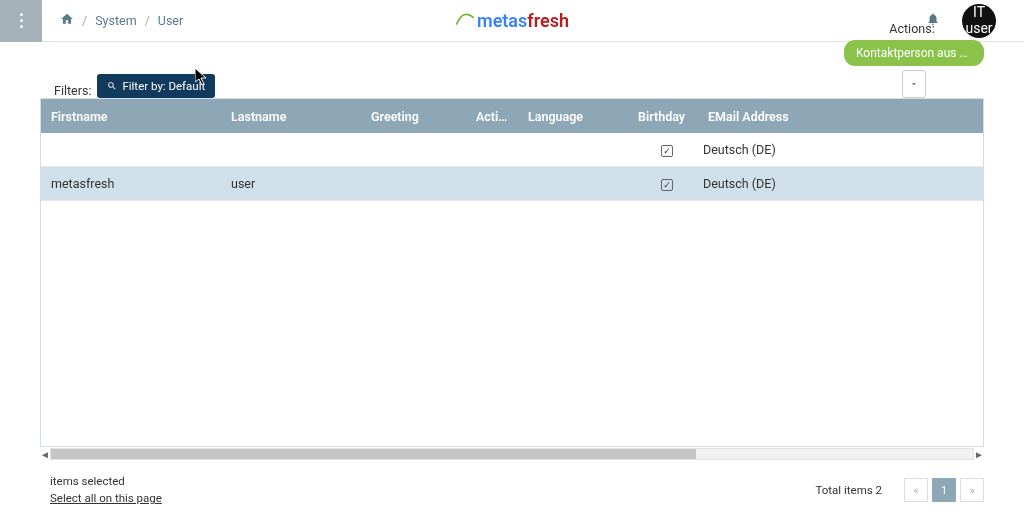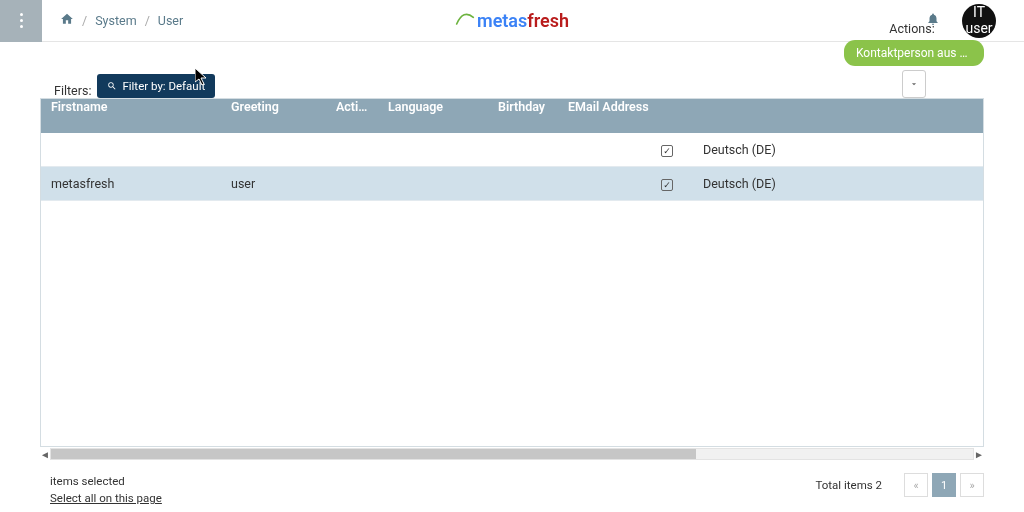--- a/index.html
+++ b/index.html
@@ -24,42 +24,42 @@
   .toolbar { height:56px; display:flex; align-items:flex-end; padding:0 40px 0 54px; font-size:12.5px; }
   .filters-lbl { margin-right:6px; color:#333; }
   .filter-btn { background:#123a5c; color:#fff; border-radius:3px; padding:5px 10px; display:flex; align-items:center; gap:5px; font-size:11.5px; cursor:pointer; }
   .filter-btn svg { fill:#fff; }
   .actions { margin-left:auto; display:flex; align-items:center; gap:4px;flex-direction:column; }
   .actions-lbl { margin-right:4px; }
   .action-btn { background:#8bc34a; color:#fff; border-radius:11px; padding:6px 12px; font-size:12px; cursor:pointer; max-width:140px; white-space:nowrap; overflow:hidden; text-overflow:ellipsis; }
   .action-drop { width:24px; height:28px; border:1px solid #ccc; border-radius:3px; display:flex; align-items:center; justify-content:center; cursor:pointer; }
 
   .table-wrap { margin:0 40px; border:1px solid #d4dde2; background:#fff; position:relative; }
-  .thead { display:flex; background:#8ea7b6; color:#fff; font-weight:600; font-size:12.5px; height:34px; }
+  .thead { display:flex; background:#8ea7b6; color:#fff; font-weight:600; font-size:12.5px; height:34px; align-items:center; }
   .trow { display:flex; height:34px; align-items:center; border-bottom:1px solid #e3eaef; font-size:12.5px; }
   .trow.r0 { background:#fff; }
   .trow.r1 { background:#d0e0ea; }
   .cell { padding:0 10px; overflow:hidden; white-space:nowrap; text-overflow:ellipsis; }
   .c-first { width:180px; }
   .c-last { width:140px; }
   .c-greet { width:105px; }
   .c-bp { width:175px; }
   .c-active { width:52px; text-align:center; }
   .c-lang { width:110px; }
   .c-bday { width:70px; }
   .c-email { width:110px; }
   .chk { width:12px; height:12px; border:1px solid #666; display:inline-flex; align-items:center; justify-content:center; border-radius:2px; font-size:9px; line-height:1; }
   .tbody-pad { height:245px; }
 
   .hscroll { height:14px; display:flex; align-items:center; margin:0 40px; }
   .hscroll .arrow { width:10px; color:#666; font-size:10px; text-align:center; cursor:pointer; }
   .hscroll .track { flex:1; height:12px; background:#f1f1f1; border:1px solid #e3e3e3; position:relative; }
   .hscroll .thumb { position:absolute; left:0; top:0; height:100%; width:70%; background:#c6c6c6; }
 
-  .footer { display:flex; align-items:flex-start; padding:12px 40px 0 50px; font-size:11.5px; }
+  .footer { display:flex; align-items:center; padding:12px 40px 0 50px; font-size:11.5px; }
   .sel-block { line-height:1.5; }
   .sel-link { text-decoration:underline; cursor:pointer; color:#333; }
   .pager { margin-left:auto; display:flex; align-items:center; gap:22px; }
   .pnav { display:flex; gap:4px; }
   .pbtn { width:24px; height:24px; border:1px solid #ddd; display:flex; align-items:center; justify-content:center; font-size:11px; color:#aaa; cursor:pointer; }
   .pbtn.active { background:#8ea7b6; color:#fff; border-color:#8ea7b6; }
 
   .cursor { position:absolute; left:195px; top:68px; pointer-events:none; }
 </style>
 </head>
@@ -120,20 +120,21 @@
       <svg width="10" height="10" viewBox="0 0 24 24" fill="#666">
             <path d="M7 10l5 5 5-5z"></path>
           </svg>
     </div>
   </div>
 </div>
 
 <div class="table-wrap">
   <div class="thead">
     <div class="cell c-first">Firstname</div>
+    <div class="cell c-last">Lastname</div>
     <div class="cell c-greet">Greeting</div>
     <div class="cell c-active">Active</div>
     <div class="cell c-lang">Language</div>
     <div class="cell c-bday">Birthday</div>
     <div class="cell c-email">EMail Address</div>
   </div>
   <div class="trow r0">
     <div class="cell c-first"></div>
     <div class="cell c-last"></div>
     <div class="cell c-greet"></div>

